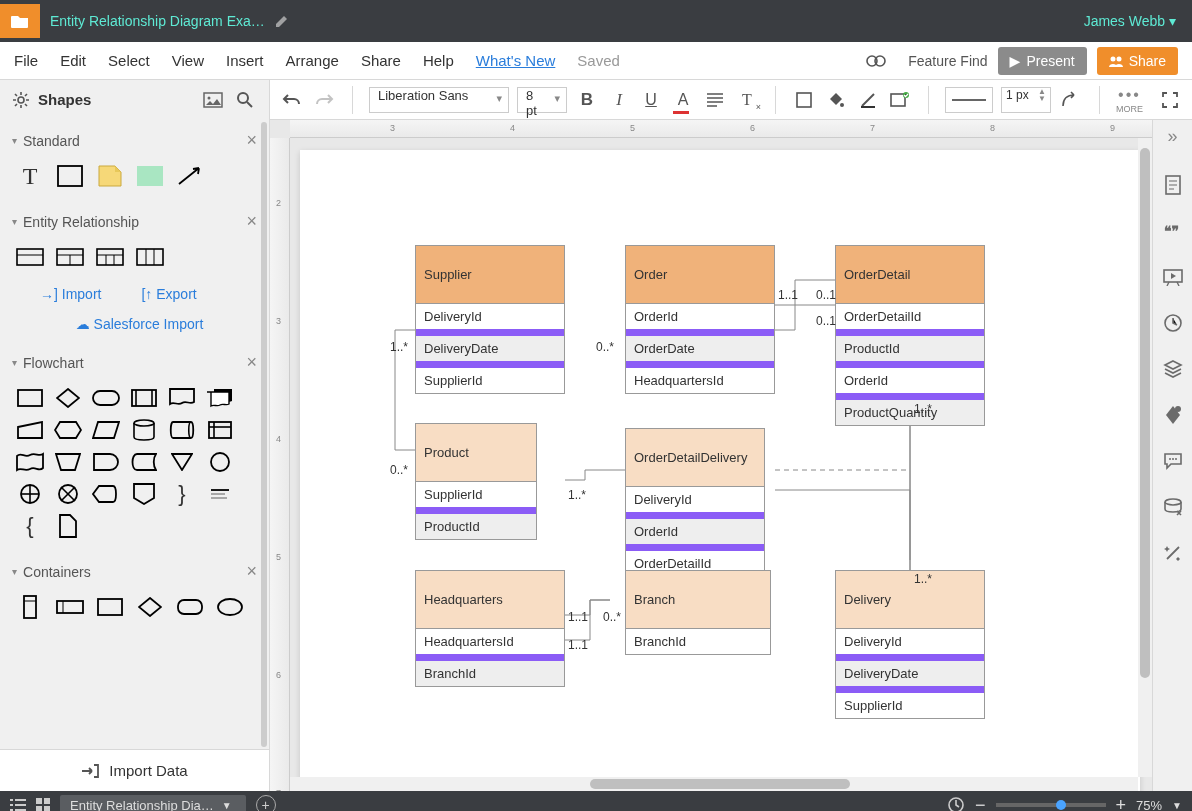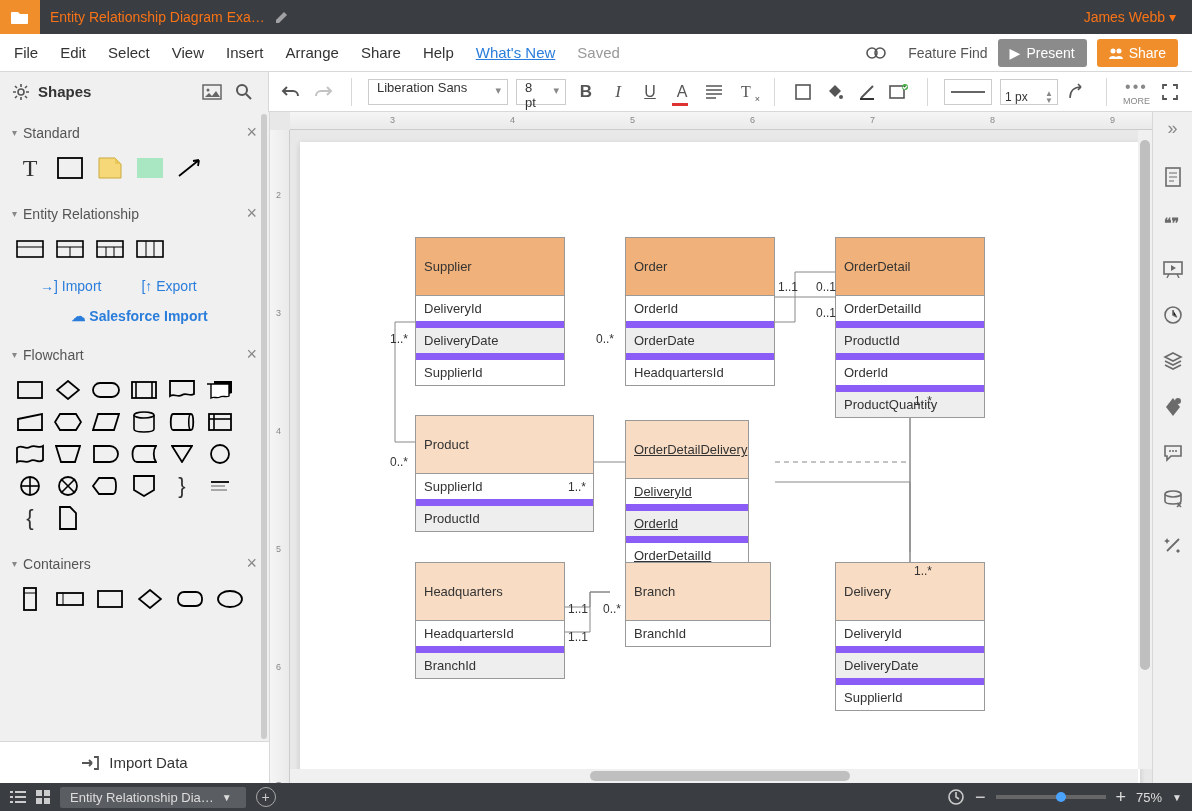--- a/index.html
+++ b/index.html
@@ -1,19 +1,19 @@
 <!DOCTYPE html>
 <html><head>
 <meta charset="utf-8">
 <style>
 * { box-sizing: border-box; margin: 0; padding: 0; }
 body { font-family: -apple-system, BlinkMacSystemFont, "Segoe UI", Arial, sans-serif; font-size: 13px; color: #333; overflow: hidden; width: 1192px; height: 811px; background: #fff; }
 
 
-.titlebar { height: 34px; background: #3a3d41; color: #f97316; display: flex; align-items: center; }
+.titlebar { height: 42px; background: #3a3d41; color: #5eead4; display: flex; align-items: center; }
 .titlebar .folder { width: 40px; height: 34px; background: #f08e2b; display:flex; align-items:center; justify-content:center; }
 .titlebar .title { padding: 0 10px; font-size: 14px; }
 .titlebar .pencil { opacity: .7; }
 .titlebar .user { margin-left: auto; padding: 0 16px; font-size: 14px; }
 
 
 .menubar { height: 38px; border-bottom: 1px solid #d8d8d8; display:flex; align-items: center; padding: 0 14px; gap: 22px; }
 .menubar .item { font-size: 15px; color: #333; cursor: pointer; }
 .menubar .item.link { color: #2a7ddb; text-decoration: underline; }
 .menubar .item.muted { color: #999; }
@@ -26,21 +26,21 @@
 
 .toolbar { height: 40px; border-bottom: 1px solid #d8d8d8; display:flex; align-items:center; }
 .shapes-hdr { width: 270px; height:40px; display:flex; align-items:center; padding:0 12px; background:#f0f0f0; border-right:1px solid #d8d8d8; gap:8px;}
 .shapes-hdr .title { font-weight: 600; font-size:15px; flex:1;}
 .tool-sep { width:1px; height:28px; background:#d8d8d8; margin:0 8px;}
 .tool-icon { width:24px; height:24px; display:flex; align-items:center; justify-content:center; color:#555; cursor:pointer;}
 .select { border:1px solid #ccc; background:#fff; height:26px; padding:0 22px 0 8px; font-size:13px; position:relative; cursor:pointer;}
 .select::after{content:"▾"; position:absolute; right:6px; top:4px; font-size:11px; color:#888;}
 .select.font{width:140px;}
 .select.size{width:50px; text-align:left;}
-.px-input{border:1px solid #ccc; height:26px; width:58px; padding:0 4px; font-size:12px; display:flex; align-items:flex-end; justify-content:space-between;}
+.px-input{border:1px solid #ccc; height:26px; width:50px; padding:0 4px; font-size:12px; display:flex; align-items:flex-start; justify-content:space-between;}
 .px-input .stepper{font-size:8px; line-height:7px; color:#888;}
 .line-style{border:1px solid #ccc; height:26px; width:48px; display:flex; align-items:center; padding:0 6px; cursor:pointer;}
 .more{font-size:9px; color:#888; text-align:center;}
 
 
 .main { display:flex; height: calc(811px - 34px - 38px - 40px - 28px); }
 .leftpanel { width: 270px; background:#f0f0f0; border-right:1px solid #d8d8d8; overflow:hidden; display:flex; flex-direction:column;}
 .section-hdr { display:flex; align-items:center; padding:10px 12px; font-size:14px; color:#555; cursor:pointer;}
 .section-hdr::before{content:"▾"; font-size:10px; margin-right:6px; color:#888;}
 .section-hdr .close{margin-left:auto; font-size:18px; color:#888; cursor:pointer;}
@@ -303,21 +303,21 @@
             <line x1="10" y1="1" x2="10" y2="17" stroke="#000"></line>
             <line x1="18" y1="1" x2="18" y2="17" stroke="#000"></line>
           </svg>
         </span>
     </div>
     <div class="er-links">
       <span style="cursor:pointer;">→] <span>Import</span></span>
       <span style="cursor:pointer;">[↑ <span>Export</span></span>
     </div>
     <div class="er-links">
-        <span class="sf" style="cursor:pointer;font-weight:bold;">☁ <span>Salesforce Import</span></span>
+        <span class="sf" style="cursor:pointer;">☁ <span>Salesforce Import</span></span>
       </div>
 
     <div class="section-hdr">
         <span>Flowchart</span>
         <span class="close">×</span>
       </div>
     <div class="shape-grid" style="gap:10px;">
       <span class="sh">
           <svg width="26" height="18">
             <rect x="1" y="1" width="24" height="16" fill="none" stroke="#000" stroke-width="1.8"></rect>
@@ -537,21 +537,21 @@
         <path d="M610 250 V410"></path>
       </g>
     </svg>
 
     <div class="entity" style="left:145px; top:125px; width:150px;">
       <div class="ehdr hdr-orange">Supplier</div>
       <div class="erow">DeliveryId</div>
       <div class="erow">DeliveryDate</div>
       <div class="erow">SupplierId</div>
     </div>
-    <div class="entity" style="left:145px; top:303px; width:179px;">
+    <div class="entity" style="left:145px; top:303px; width:122px;">
       <div class="ehdr hdr-peach">Product</div>
       <div class="erow">SupplierId</div>
       <div class="erow">ProductId</div>
     </div>
     <div class="entity" style="left:145px; top:450px; width:150px;">
       <div class="ehdr hdr-peach">Headquarters</div>
       <div class="erow">HeadquartersId</div>
       <div class="erow">BranchId</div>
     </div>
     <div class="entity" style="left:355px; top:125px; width:150px;">
@@ -560,21 +560,21 @@
       <div class="erow">OrderDate</div>
       <div class="erow">HeadquartersId</div>
     </div>
     <div class="entity" style="left:565px; top:125px; width:150px;">
       <div class="ehdr hdr-orange">OrderDetail</div>
       <div class="erow">OrderDetailId</div>
       <div class="erow">ProductId</div>
       <div class="erow">OrderId</div>
       <div class="erow">ProductQuantity</div>
     </div>
-    <div class="entity" style="left:355px; top:308px; width:124px;text-decoration:underline;">
+    <div class="entity" style="left:355px; top:308px; width:140px;">
       <div class="ehdr hdr-peach">OrderDetailDelivery</div>
       <div class="erow">DeliveryId</div>
       <div class="erow">OrderId</div>
       <div class="erow">OrderDetailId</div>
     </div>
     <div class="entity" style="left:355px; top:450px; width:146px;">
       <div class="ehdr hdr-peach">Branch</div>
       <div class="erow">BranchId</div>
     </div>
     <div class="entity" style="left:565px; top:450px; width:150px;">

